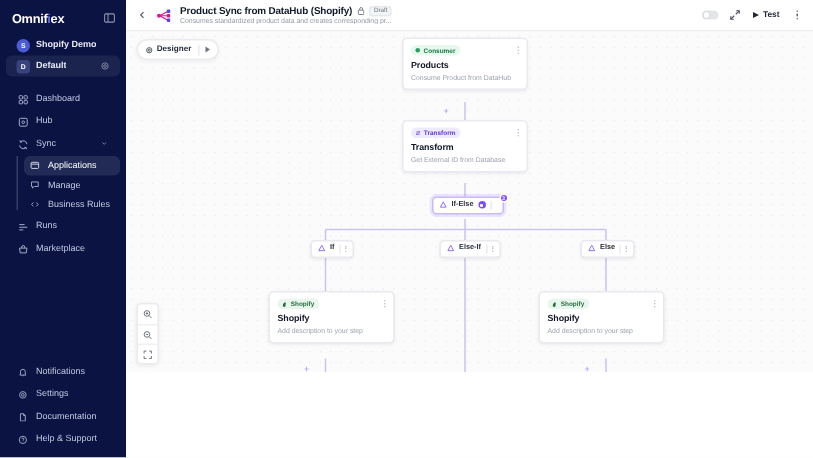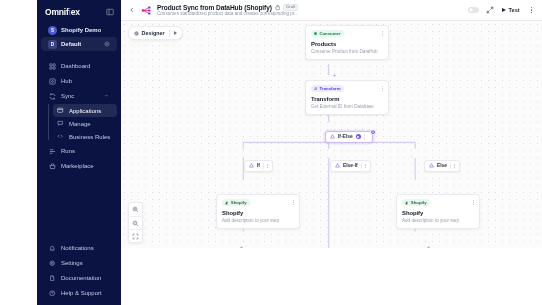--- a/index.html
+++ b/index.html
@@ -4,21 +4,21 @@
 <style>
   * { box-sizing: border-box; margin: 0; padding: 0; }
   html, body { width: 542px; height: 305px; overflow: hidden; }
   body {
     font-family: "Liberation Sans", sans-serif;
     background: #ffffff;
     font-size: 6px;
     color: #1f2430;
     -webkit-font-smoothing: antialiased;
   }
-  .app { display: flex; width: 542px; height: 248px; padding-left: 37px; }
+  .app { display: flex; width: 542px; height: 248px; }
 
   
   .sidebar {
     width: 84px; height: 305px;
     background: #0a1342;
     color: #ffffff;
     display: flex; flex-direction: column;
     position: relative; flex: 0 0 84px;
   }
   .brand {

